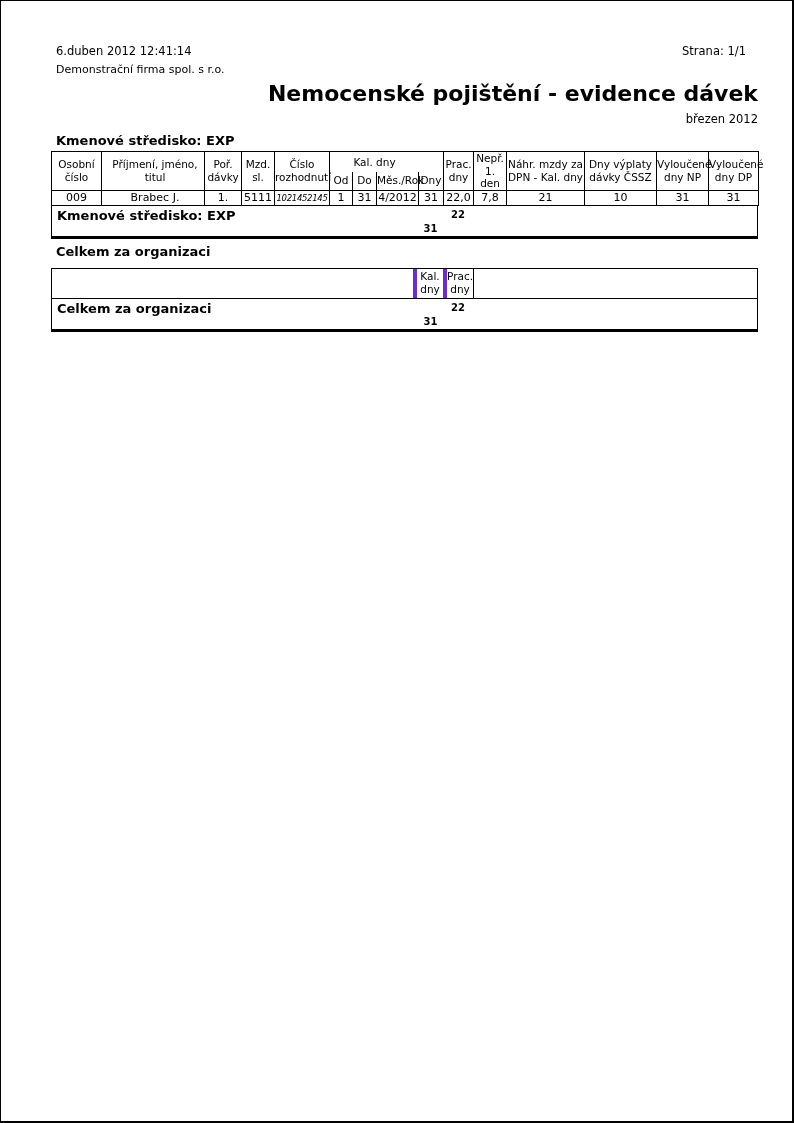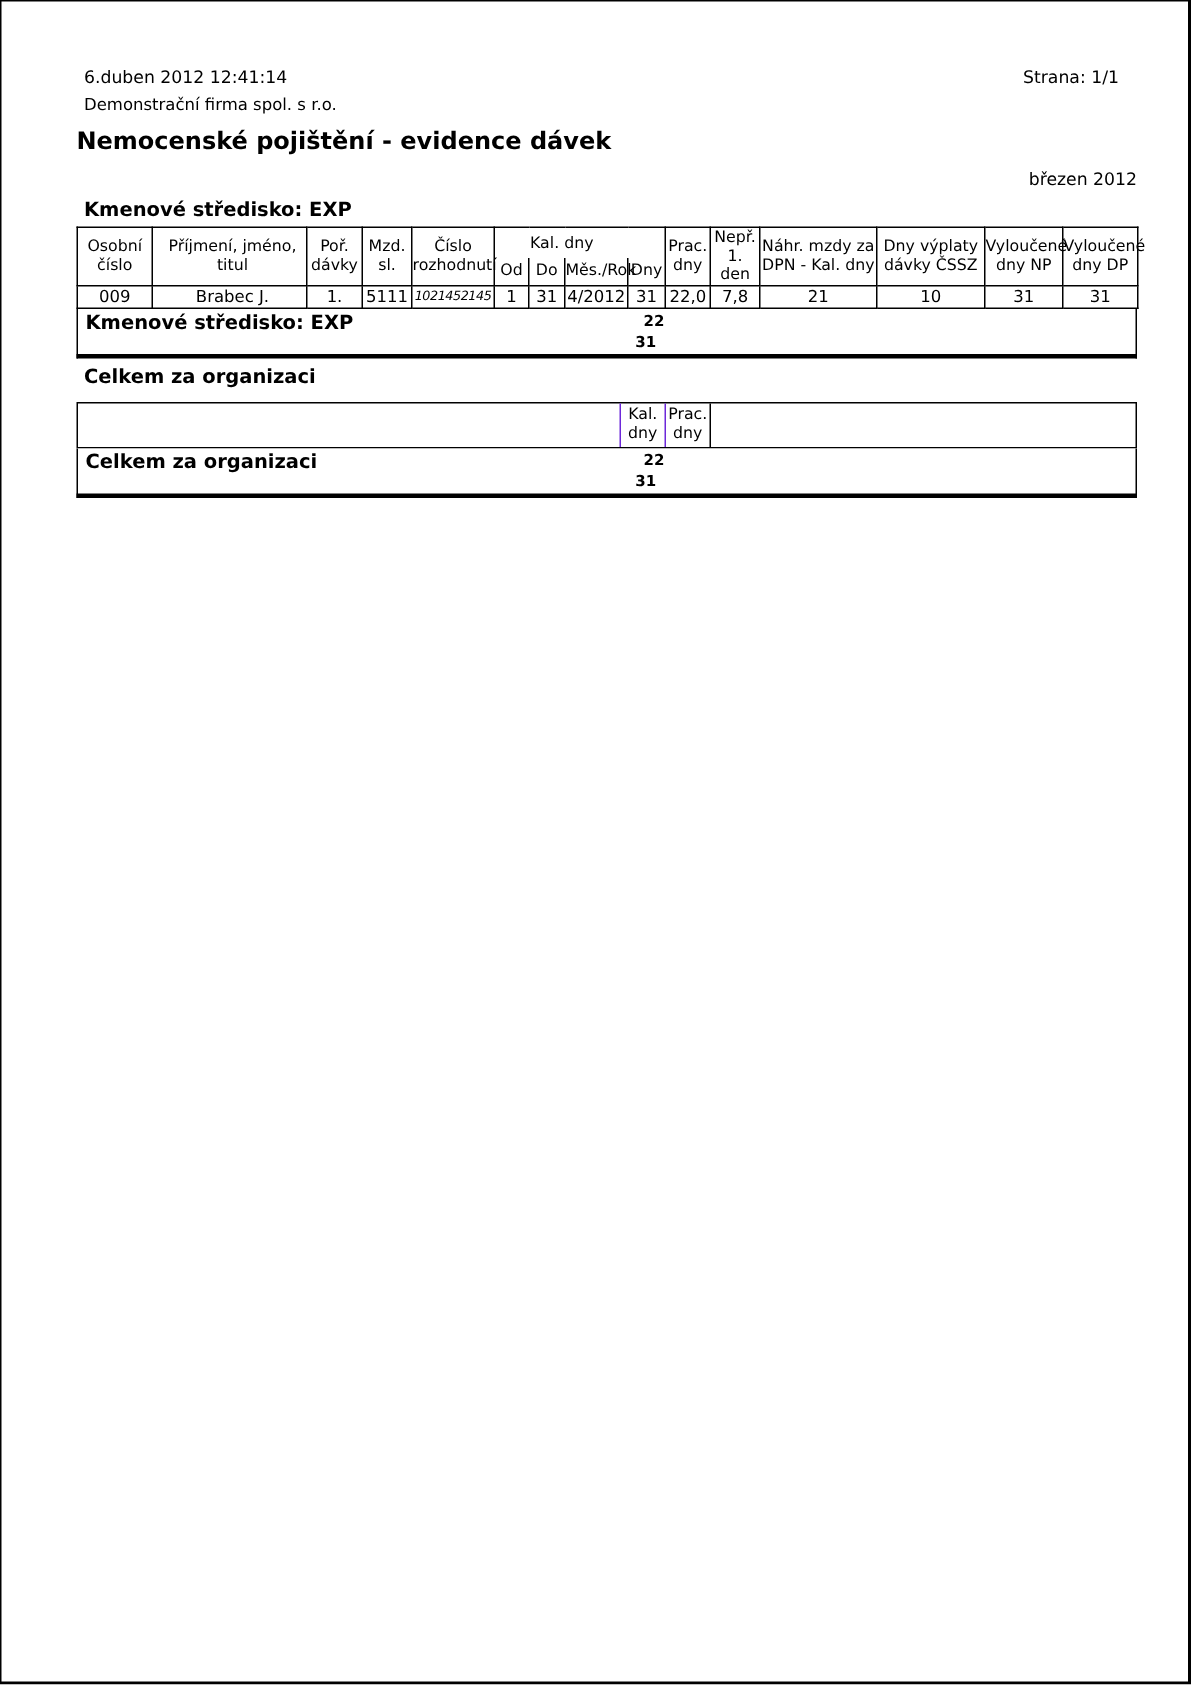--- a/index.html
+++ b/index.html
@@ -9,21 +9,21 @@
     border:solid #000; border-width:1px 2px 2px 1px;
     padding:43px 0 0 50px;
     font-family:"DejaVu Sans","Liberation Sans",sans-serif;
     position:relative; overflow:hidden;
   }
   .content { width:707px; }
   .meta-row { display:flex; justify-content:space-between; font-size:11.5px; line-height:14px; }
   .meta-date { margin-left:5px; }
   .meta-page { margin-right:12px; }
   .company { margin:5px 0 0 5px; font-size:11px; line-height:13px; }
-  .doc-title { text-align:left; font-size:16px; font-weight:bold; margin-top:5px; line-height:25px; }
+  .doc-title { text-align:right; font-size:22px; font-weight:bold; margin-top:5px; line-height:25px; }
   .doc-subtitle { text-align:right; font-size:11.5px; margin-top:7px; line-height:13px; }
   .sec-title { font-size:13px; font-weight:bold; margin:8px 0 3px 5px; line-height:14px; }
   .sec-title.second { margin:6px 0 9px 5px; }
 
   table.main { border-collapse:collapse; table-layout:fixed; width:707px; }
   table.main th, table.main td {
     border:1px solid #000; padding:0; text-align:center; vertical-align:middle;
     font-weight:normal; overflow:visible;
   }
   table.main th { font-size:10.5px; line-height:12.5px; white-space:pre-line; }
@@ -33,30 +33,30 @@
   table.main th.group span { position:relative; left:-12px; }
   table.main td { font-size:11px; height:14px; white-space:nowrap; }
   .al-left { text-align:left; padding-left:4px !important; }
   td.small { font-size:8.5px !important; letter-spacing:-0.3px;font-style:italic; }
 
   .summary-box {
     width:707px; box-sizing:border-box; height:33px; position:relative;
     border:solid #000; border-width:0 1px 3px 1px; background:#fff;
   }
   .sum-label { position:absolute; left:5px; top:3px; font-size:13px; font-weight:bold; line-height:14px; }
-  .sum-prac { position:absolute; left:369px; top:3px; width:30px; text-align:center; font-size:10px; font-weight:bold; }
+  .sum-prac { position:absolute; left:391px; top:3px; width:30px; text-align:center; font-size:10px; font-weight:bold; }
   .sum-kal  { position:absolute; left:366px; top:17px; width:25px; text-align:center; font-size:10px; font-weight:bold; }
 
   .org-head {
     width:707px; box-sizing:border-box; height:31px; position:relative;
     border:1px solid #000; background:#fff;
   }
   .org-cell {
     position:absolute; top:0; bottom:0; box-sizing:border-box;
-    border-left:1px solid #6d28d9; font-size:10.5px; line-height:13.5px;
+    border-left:4px solid #6d28d9; font-size:10.5px; line-height:13.5px;
     white-space:pre-line; text-align:center; padding-top:1px;
   }
   .org-kal { left:361px; width:30px; }
   .org-prac { left:391px; width:31px; border-right:1px solid #000; }
 </style>
 </head>
 <body>
 
 <div class="page">
   <div class="content">

